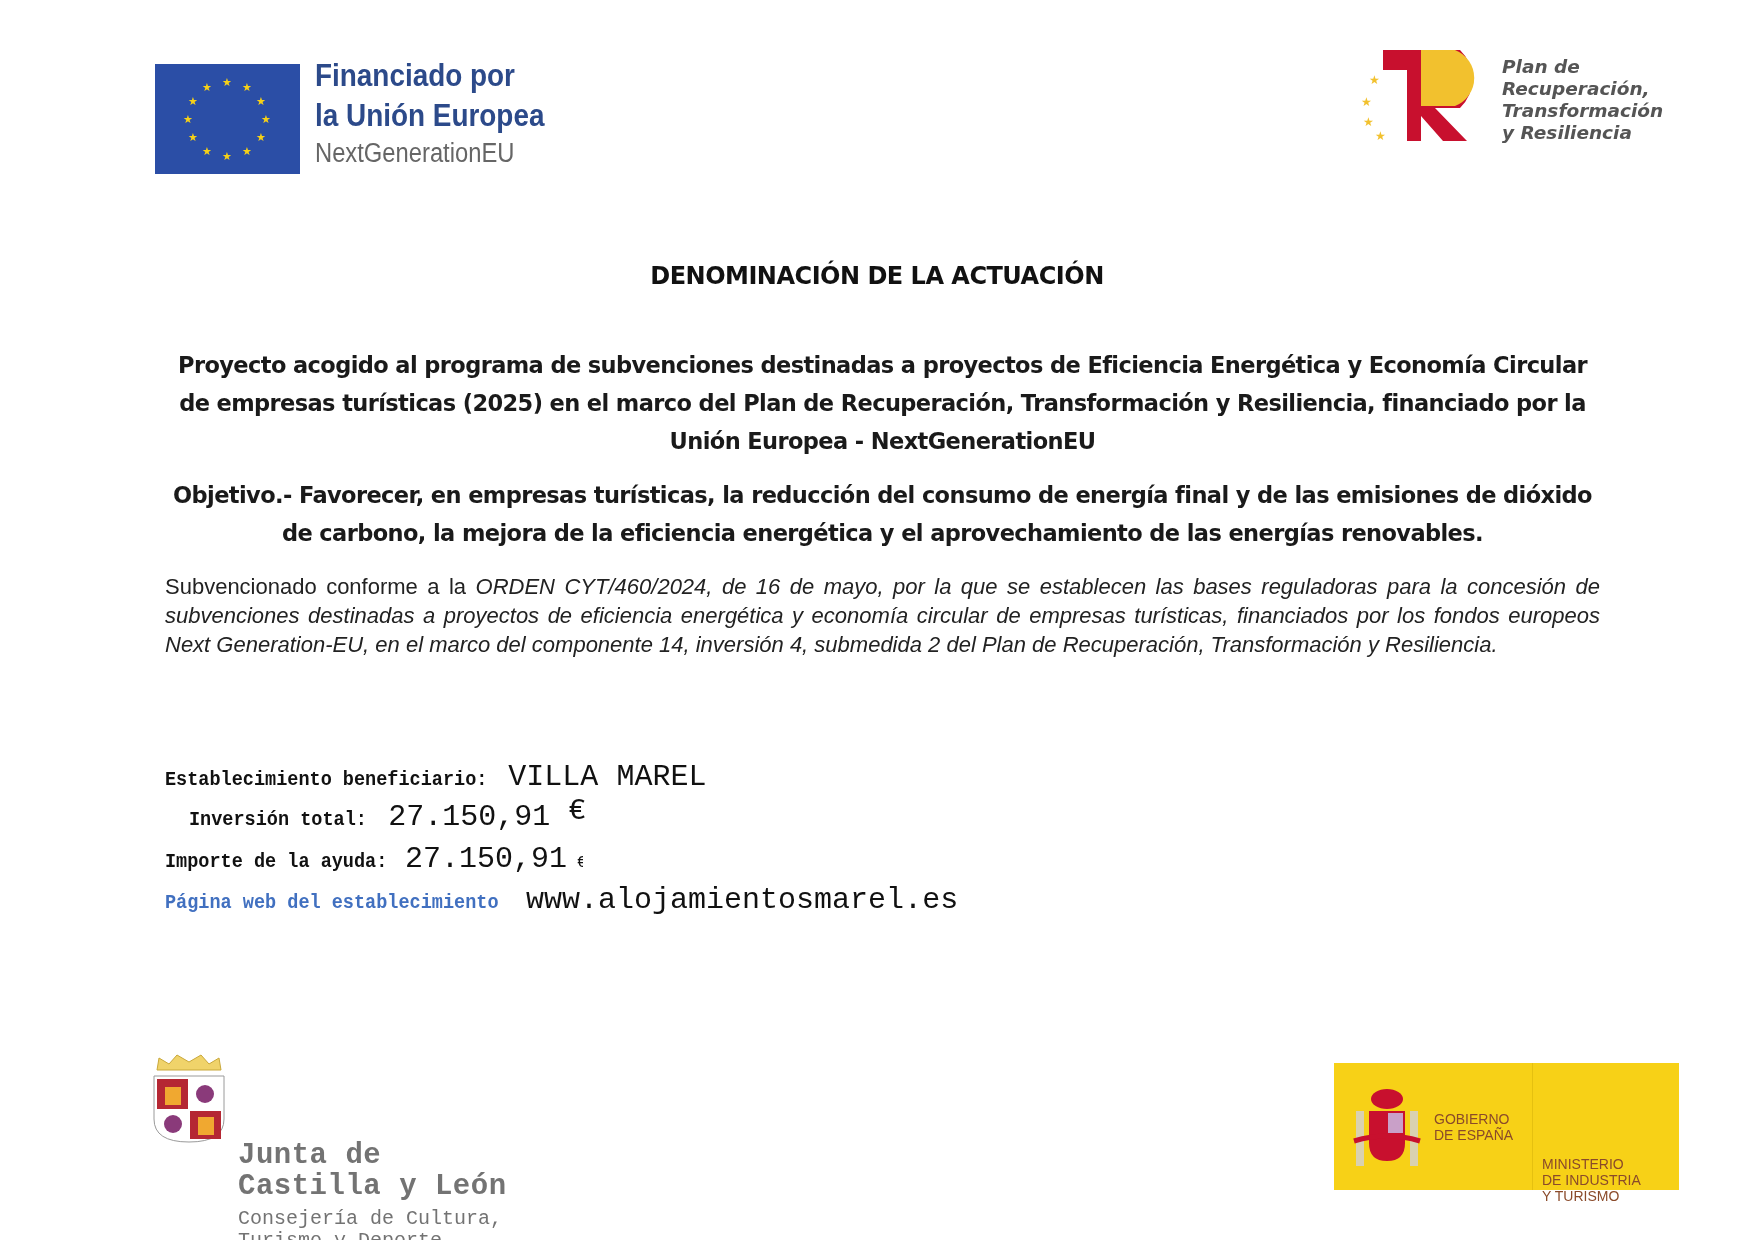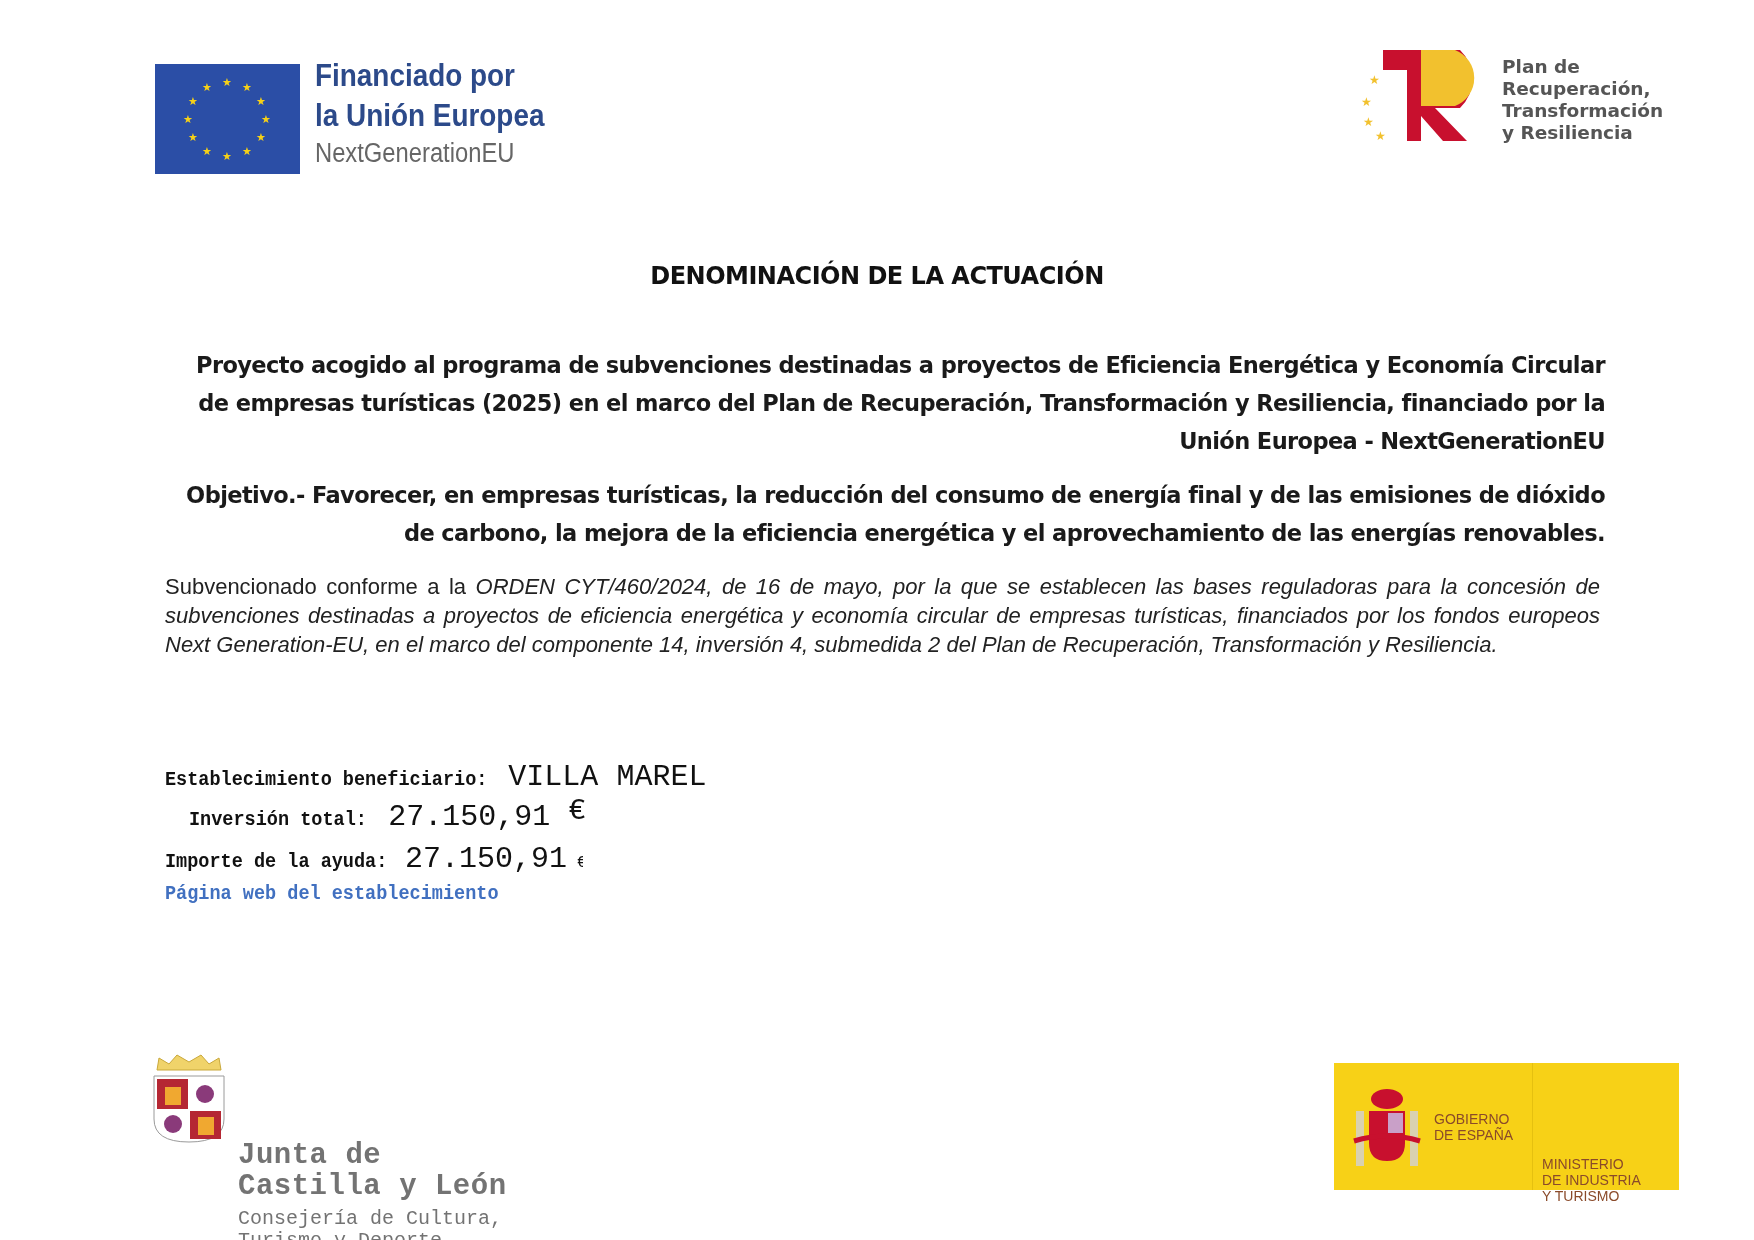--- a/index.html
+++ b/index.html
@@ -5,25 +5,25 @@
   html,body{margin:0;padding:0;background:#fff;}
   body{width:1754px;height:1240px;position:relative;overflow:hidden;font-family:"Liberation Sans",sans-serif;color:#111;}
   .abs{position:absolute;}
   
   #eu-flag{left:155px;top:64px;width:145px;height:110px;background:#2b4ea6;}
   #eu-text{left:315px;top:60px;line-height:1;}
   #eu-text .l1,#eu-text .l2{font-family:"Liberation Sans",sans-serif;font-size:31px;color:#2c4a8a;font-weight:bold;transform:scaleX(0.9);transform-origin:left;display:block;margin-bottom:9px;}
   #eu-text .l3{font-size:27px;color:#666;display:block;transform:scaleX(0.88);transform-origin:left;}
   
   #prtr-mark{left:1355px;top:48px;width:140px;height:95px;}
-  #prtr-text{left:1502px;top:56px;font-family:"DejaVu Sans",sans-serif;font-weight:bold;font-size:18.5px;color:#555;line-height:22px;}
+  #prtr-text{left:1502px;top:56px;font-family:"DejaVu Sans",sans-serif;font-weight:bold;font-size:18.5px;color:#555;line-height:22px;font-style:italic;}
   #prtr-text span{display:block;}
   
   #title{left:0;width:1754px;top:262px;text-align:center;font-family:"DejaVu Sans",sans-serif;font-weight:bold;font-size:24px;letter-spacing:-0.5px;}
-  .bold-par{font-family:"DejaVu Sans",sans-serif;font-weight:bold;text-align:right;color:#1a1a1a;}
+  .bold-par{font-family:"DejaVu Sans",sans-serif;font-weight:bold;text-align:center;color:#1a1a1a;}
   #project{left:160px;width:1445px;top:346px;font-size:22.5px;line-height:38px;letter-spacing:-0.6px;}
   #objective{left:160px;width:1445px;top:476px;font-size:22.5px;line-height:38px;letter-spacing:-0.6px;}
   #orden{left:165px;width:1435px;top:572px;font-size:22px;line-height:29px;text-align:justify;color:#222;}
   #orden i{font-style:italic;}
   
   .field{left:165px;display:flex;align-items:baseline;font-family:Liberation Mono, monospace;}
   .flabel{font-size:19.5px;font-weight:bold;color:#111;transform:scaleX(0.95);transform-origin:left;white-space:nowrap;}
   .fval{font-size:30px;color:#111;white-space:nowrap;}
   #f1{top:760px;} #f2{top:800px;margin-left:24px;} #f3{top:842px;} #f4{top:883px;}
   #f4 .flabel{color:#4170c0;}
@@ -101,20 +101,21 @@
   <span class="fval" style="margin-left:12px">27.150,91</span>
   <span class="fval" style="margin-left:18px;position:relative;top:-6px">€</span>
 </div>
 <div id="f3" class="abs field">
   <span class="flabel">Importe de la ayuda:</span>
   <span class="fval" style="margin-left:6px">27.150,91</span>
   <span class="fval" style="margin-left:10px;display:inline-block;width:6px;overflow:hidden;font-size:16px;vertical-align:6px">€</span>
 </div>
 <div id="f4" class="abs field">
   <span class="flabel">Página web del establecimiento</span>
+  <span class="fval" style="margin-left:10px">www.alojamientosmarel.es</span>
 </div>
 
 <div id="jcyl-crown" class="abs">
   <svg width="68" height="20" viewBox="0 0 68 20">
       <path d="M2 18 L4 6 L14 12 L22 3 L34 10 L46 3 L54 12 L64 6 L66 18 Z" fill="#f0d36a" stroke="#c9a83a"></path>
     </svg>
 </div>
 <div id="jcyl-shield" class="abs">
   <svg width="72" height="68" viewBox="0 0 72 68">
     <path d="M1 1 H71 V44 Q71 67 36 67 Q1 67 1 44 Z" fill="#fff" stroke="#9a9a9a"></path>

